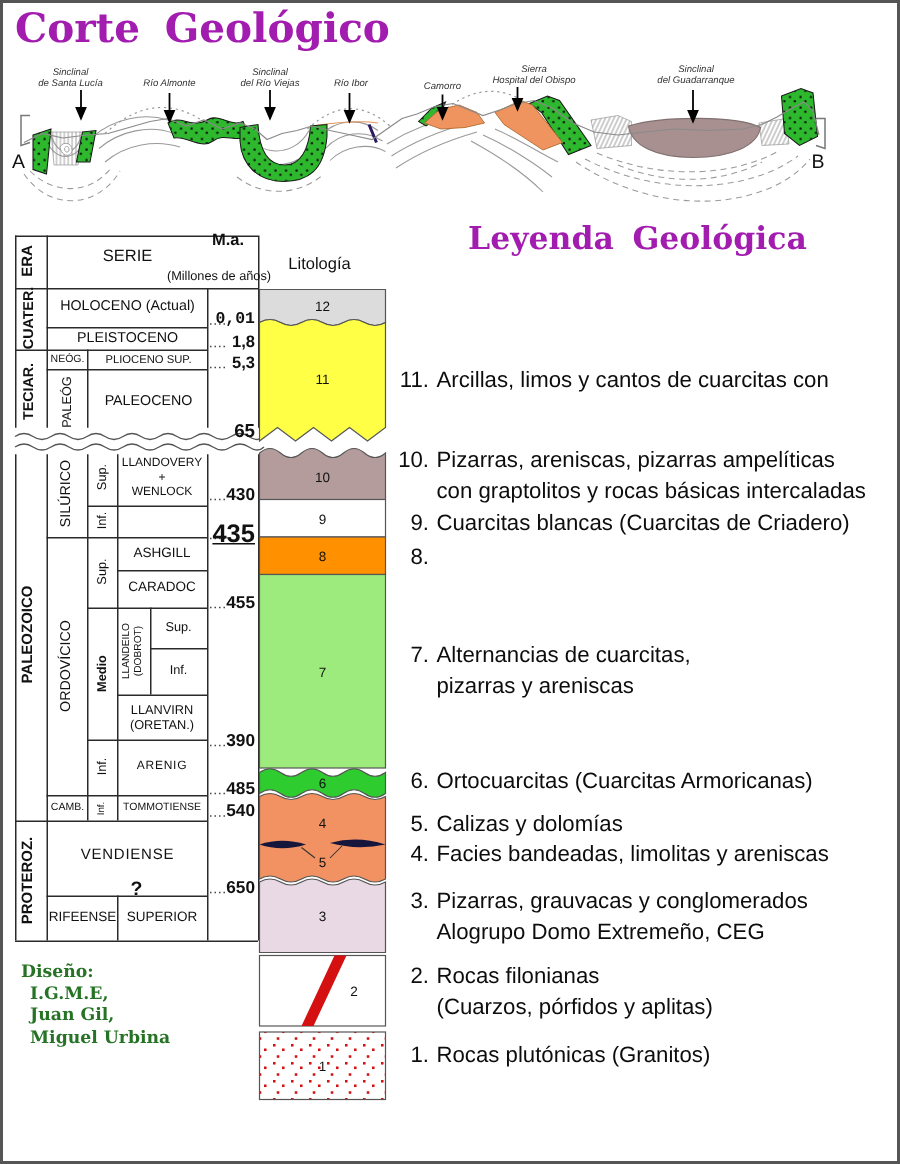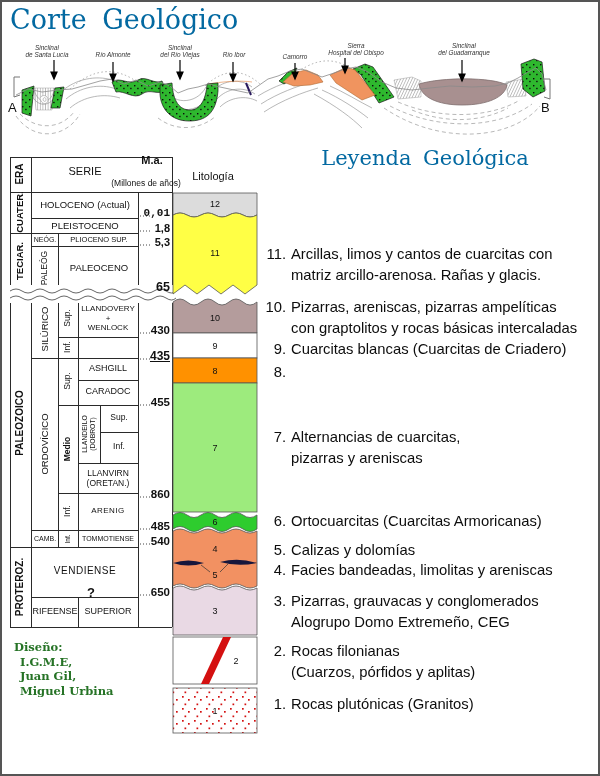--- a/index.html
+++ b/index.html
@@ -1,17 +1,17 @@
 <!DOCTYPE html>
 <html><head>
 <meta charset="utf-8">
 <style>
   html,body{margin:0;padding:0;background:#fff;}
   .page{position:relative;width:600px;height:776px;background:#fff;outline:2px solid #555;outline-offset:-2px;overflow:hidden;font-family:"Liberation Sans",sans-serif;}
-  .t1{position:absolute;font-family:"DejaVu Serif",serif;font-weight:normal;color:#0369a1;white-space:nowrap;}
+  .t1{position:absolute;font-family:"DejaVu Serif",serif;font-weight:bold;color:#a21caf;white-space:nowrap;}
   .cell{position:absolute;transform:translate(-50%,-50%);white-space:nowrap;color:#111;line-height:1.08;text-align:center;z-index:3;}
   .vtext{transform:translate(-50%,-50%) rotate(-90deg);}
   .b{font-weight:bold;}
   .age{position:absolute;width:34px;text-align:right;transform:translateY(-50%);font-weight:bold;color:#111;z-index:5;}
   .litem{position:absolute;left:260px;display:flex;color:#0d0d0d;font-size:14.8px;z-index:3;}
   .litem .n{width:26px;text-align:right;margin-right:5px;line-height:21px;}
   .litem .ls div{line-height:21px;white-space:nowrap;}
   .credits{position:absolute;left:14px;top:640px;font-family:"DejaVu Serif",serif;font-weight:bold;font-size:11.5px;color:#267326;line-height:14.5px;z-index:3;}
   svg{position:absolute;}
   svg text{font-family:"Liberation Sans",sans-serif;}
@@ -259,23 +259,23 @@
   <div class="cell" style="left:85px;top:571px;font-size:10px;letter-spacing:0.5px;">VENDIENSE</div>
   <div class="cell b" style="left:91px;top:593px;font-size:13px;z-index:4;">?</div>
   <div class="cell" style="left:55px;top:612px;font-size:9px;">RIFEENSE</div>
   <div class="cell" style="left:108px;top:612px;font-size:9px;">SUPERIOR</div>
 
   <div class="age" style="left:136px;top:213px;font-size:11px;font-family:Liberation Mono, monospace;">0,01</div>
   <div class="age" style="left:136px;top:228px;font-size:11px;">1,8</div>
   <div class="age" style="left:136px;top:242px;font-size:11px;">5,3</div>
   <div class="age" style="left:136px;top:287px;font-size:12.5px;">65</div>
   <div class="age" style="left:136px;top:330px;font-size:11.5px;">430</div>
-  <div class="age" style="left:136px;top:356px;font-size:12px;text-decoration:underline;">435</div>
+  <div class="age" style="left:136px;top:356px;font-size:17px;text-decoration:underline;">435</div>
   <div class="age" style="left:136px;top:402px;font-size:11.5px;">455</div>
-  <div class="age" style="left:136px;top:494px;font-size:11.5px;">860</div>
+  <div class="age" style="left:136px;top:494px;font-size:11.5px;">390</div>
   <div class="age" style="left:136px;top:526px;font-size:11.5px;">485</div>
   <div class="age" style="left:136px;top:541px;font-size:11.5px;">540</div>
   <div class="age" style="left:136px;top:592px;font-size:11.5px;">650</div>
 
   <svg style="left:168px;top:190px;z-index:2;" width="96" height="550" viewBox="0 0 96 550">
     <defs>
       <pattern id="pgrt" width="12" height="12" patternUnits="userSpaceOnUse">
         <rect width="12" height="12" fill="#fff"></rect>
         <rect x="2" y="2" width="1.7" height="1.7" fill="#d41010"></rect>
         <rect x="8" y="5" width="1.7" height="1.7" fill="#d41010"></rect>
@@ -317,21 +317,20 @@
       <text class="unum" x="47" y="424">3</text>
       <text class="unum" x="68" y="474">2</text>
       <text class="unum" x="47" y="524">1</text>
     </g>
   </svg>
 
   <div class="litem" style="top:244px;">
     <div class="n">11.</div>
     <div class="ls">
         <div>Arcillas, limos y cantos de cuarcitas con</div>
-        <div>matriz arcillo-arenosa. Rañas y glacis.</div>
       </div>
   </div>
   <div class="litem" style="top:297px;">
     <div class="n">10.</div>
     <div class="ls">
         <div>Pizarras, areniscas, pizarras ampelíticas</div>
         <div>con graptolitos y rocas básicas intercaladas</div>
       </div>
   </div>
   <div class="litem" style="top:339px;">

